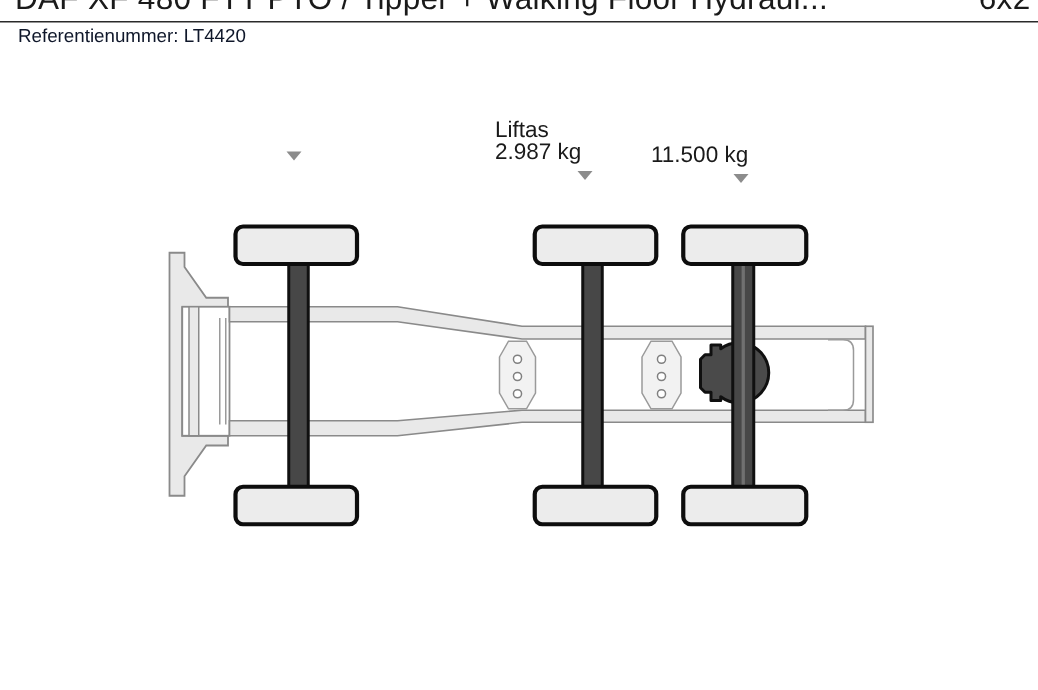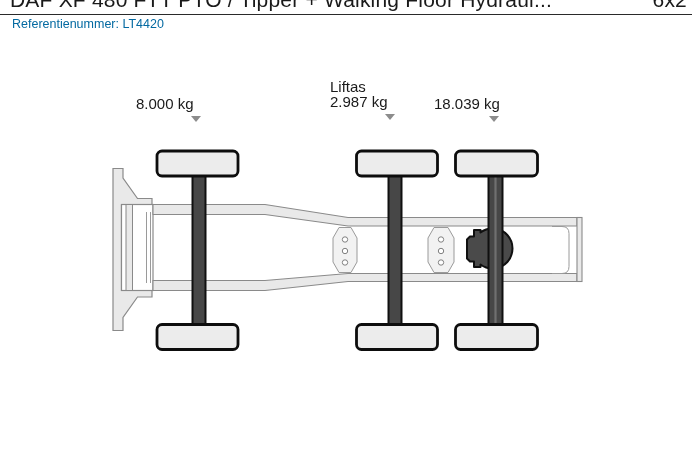--- a/index.html
+++ b/index.html
@@ -7,21 +7,21 @@
     position:relative;width:692px;height:460px;overflow:hidden;background:#ffffff;
     font-family:"Liberation Sans", sans-serif;color:#1a1a1a;
   }
   
   .title-row{
     position:absolute;top:-11px;left:10px;right:5px;
     display:flex;justify-content:space-between;align-items:flex-start;
     font-size:21px;line-height:22px;color:#1a1a1a;white-space:nowrap;letter-spacing:.2px;
   }
   .divider{position:absolute;top:13.5px;left:0;width:692px;height:1.6px;background:#2a2a2a;}
-  .reference{position:absolute;top:17px;left:12px;font-size:12.5px;line-height:14px;color:#0369a1;}
+  .reference{position:absolute;top:17px;left:12px;font-size:12.5px;line-height:14px;color:#0f172a;}
   
   .axle-label{position:absolute;width:120px;text-align:left;font-size:15px;line-height:15px;color:#1a1a1a;}
   .axle-label .name-line{margin-bottom:0;}
   .pointer{width:0;height:0;border-left:5.5px solid transparent;border-right:5.5px solid transparent;
     border-top:6px solid #8c8c8c;margin:5px auto 0 auto;}
   #axle-label-1{left:136px;top:96px;}
   #axle-label-2{left:330px;top:79px;}
   #axle-label-3{left:434px;top:96px;}
   
   .diagram{position:absolute;left:0;top:0;}
@@ -32,30 +32,29 @@
 <div class="screen">
 
   <div class="title-row">
     <span>DAF XF 480 FTT PTO / Tipper + Walking Floor Hydraul...</span>
     <span>6x2</span>
   </div>
   <div class="divider"></div>
   <div class="reference">Referentienummer: LT4420</div>
 
   <div class="axle-label" id="axle-label-1">
-    <div>8.000 kg</div>
     <div class="pointer"></div>
   </div>
   <div class="axle-label" id="axle-label-2">
     <div class="name-line">Liftas</div>
     <div>2.987 kg</div>
     <div class="pointer"></div>
   </div>
   <div class="axle-label" id="axle-label-3">
-    <div>18.039 kg</div>
+    <div>11.500 kg</div>
     <div class="pointer"></div>
   </div>
 
   <svg class="diagram" width="692" height="460" viewBox="0 0 692 460">
 
     <g>
       <path d="M113,168.5 L123,168.5 L123,178 L137.5,198.5 L152,198.5 L152,205
                L121.5,205 L121.5,290.5 L152,290.5 L152,297 L137.5,297
                L123,317.5 L123,330.5 L113,330.5 Z" fill="#e9e9e9" stroke="#8a8a8a" stroke-width="1.2"></path>
       <rect x="121.5" y="204.5" width="31.5" height="86" fill="#ffffff" stroke="#8a8a8a" stroke-width="1.2"></rect>

